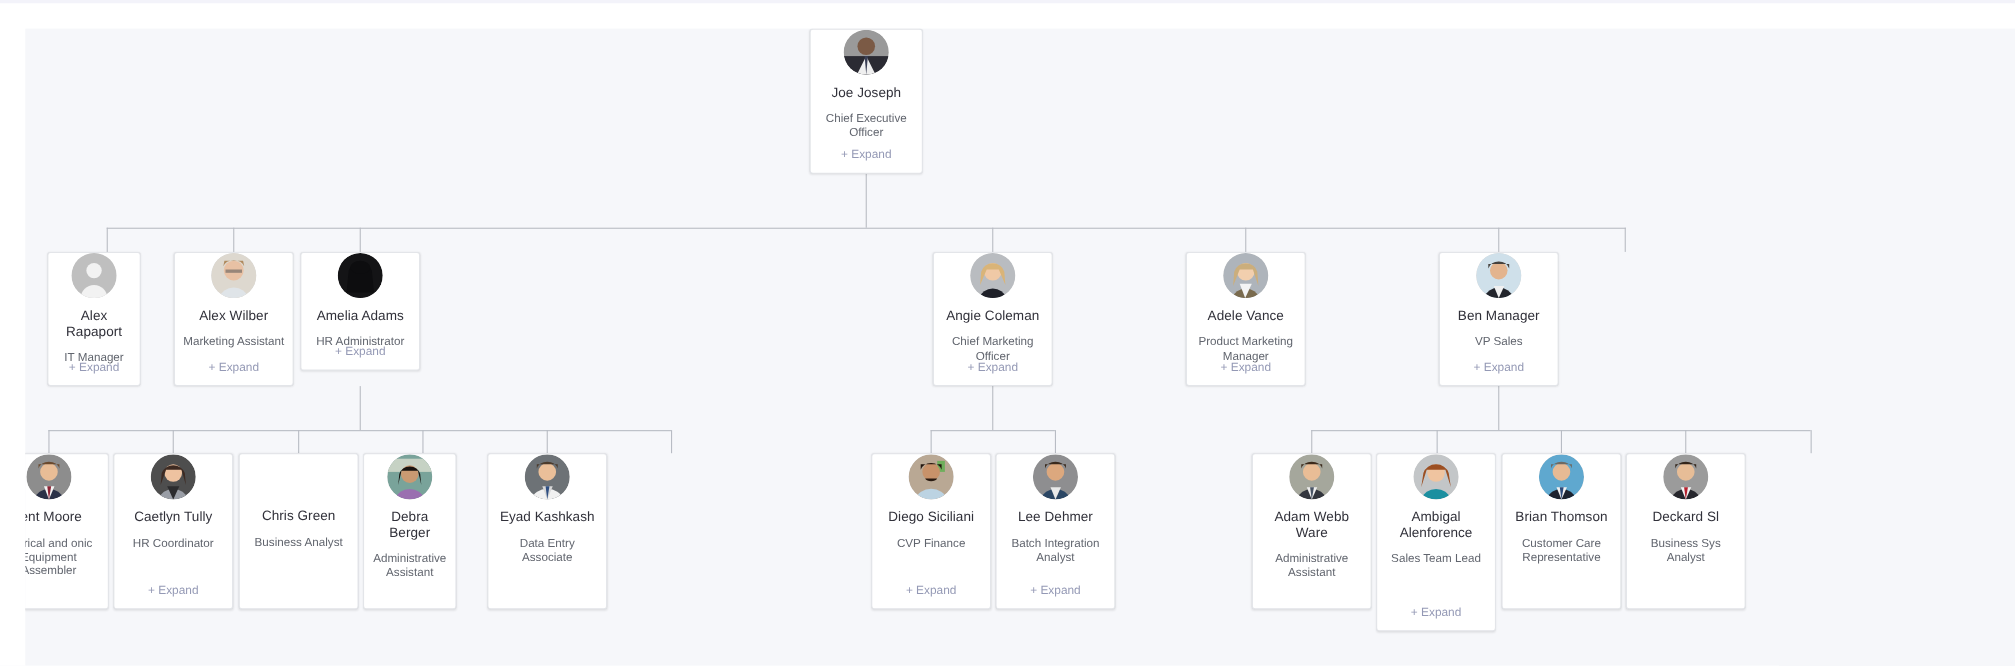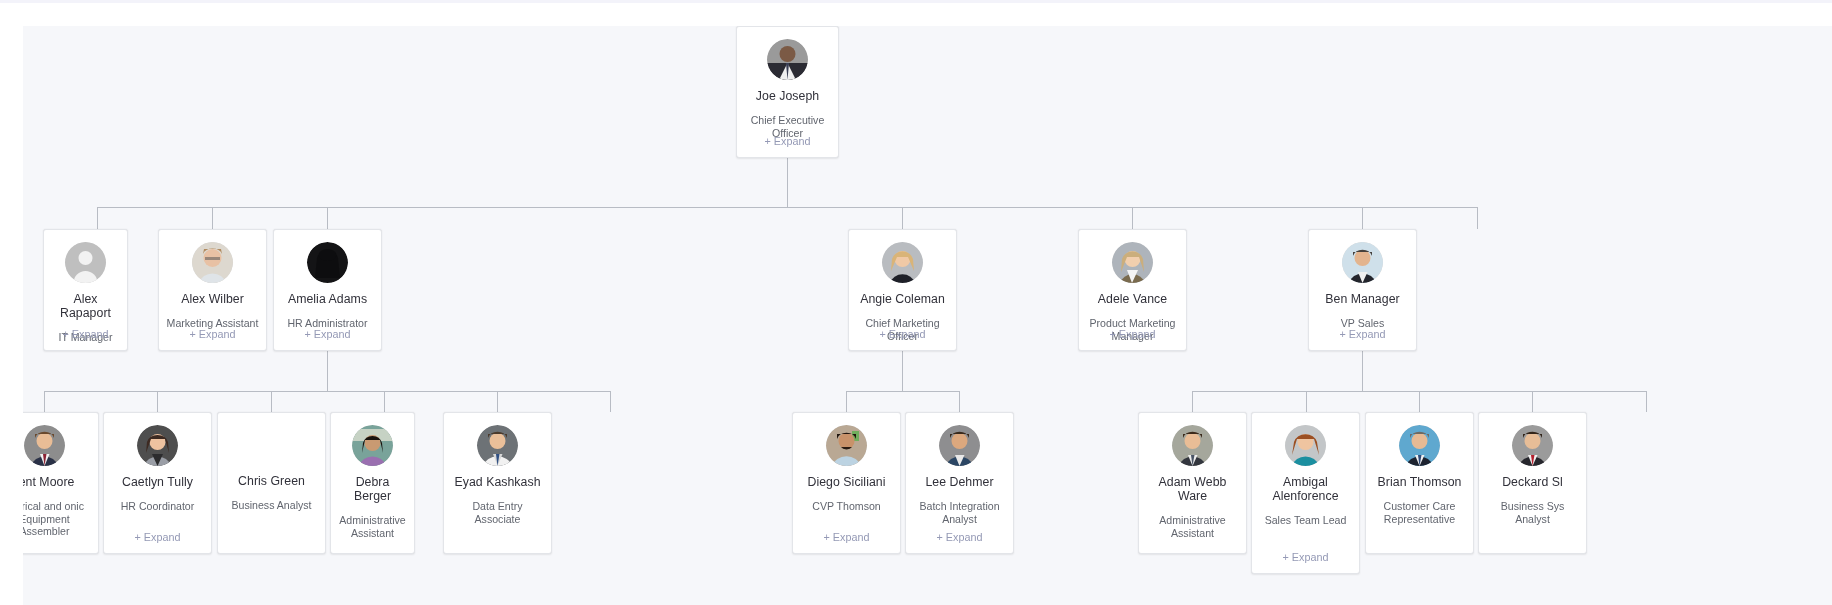--- a/index.html
+++ b/index.html
@@ -37,21 +37,20 @@
   
   .card {
     position: absolute;
     background: #ffffff;
     border: 1px solid #e3e5e9;
     border-radius: 3px;
     box-shadow: 0 0.6px 1.8px rgba(0,0,0,0.08), 0 0.1px 0.5px rgba(0,0,0,0.06);
     display: flex;
     flex-direction: column;
     align-items: center;
-    padding-top: 12px;
     overflow: hidden;
   }
 
   .avatar {
     width: 41px; height: 41px;
     border-radius: 50%;
     overflow: hidden;
     flex: 0 0 auto;
     background: #d8d8d8;
     position: relative;
@@ -182,21 +181,21 @@
           <path d="M11 12 a10 8 0 0 1 19 0 l-1 -5 -17 0 Z" fill="#b08a5e"></path>
           <rect x="13" y="15" width="15" height="3" fill="#555" opacity="0.55"></rect>
           </g>
         </svg>
     </div>
     <div class="nm">Alex Wilber</div>
     <div class="ttl">Marketing Assistant</div>
     <div class="exp">+ Expand</div>
   </div>
 
-  <div class="card" style="left:250px; top:203px; width:109px; height:122px;">
+  <div class="card" style="left:250px; top:203px; width:109px; height:108px;">
     <div class="avatar">
       <svg viewBox="0 0 41 41">
           <defs>
             <clipPath id="c3">
               <circle cx="20.5" cy="20.5" r="20.5"></circle>
             </clipPath>
           </defs>
         <g clip-path="url(#c3)">
             <rect width="41" height="41" fill="#141416"></rect>
           <circle cx="20.5" cy="17" r="8" fill="#d9a87f"></circle>
@@ -381,21 +380,21 @@
             <rect width="41" height="41" fill="#b9a894"></rect>
           <rect x="26" y="6" width="7" height="10" fill="#6fae5c"></rect>
           <path d="M6 41 a15 13 0 0 1 29 0 Z" fill="#bcd3e2"></path>
           <circle cx="20.5" cy="16" r="8" fill="#c8926a"></circle>
           <path d="M11 14 a10 9 0 0 1 19 0 l0 -5 -19 0 Z" fill="#22160f"></path>
           <path d="M15 22 a6 4 0 0 0 11 0 Z" fill="#2a1b12"></path>
           </g>
         </svg>
     </div>
     <div class="nm">Diego Siciliani</div>
-    <div class="ttl">CVP Thomson</div>
+    <div class="ttl">CVP Finance</div>
     <div class="exp">+ Expand</div>
   </div>
 
   <div class="card" style="left:882px; top:386px; width:109px; height:142px;">
     <div class="avatar">
       <svg viewBox="0 0 41 41">
           <defs>
             <clipPath id="c13">
               <circle cx="20.5" cy="20.5" r="20.5"></circle>
             </clipPath>

